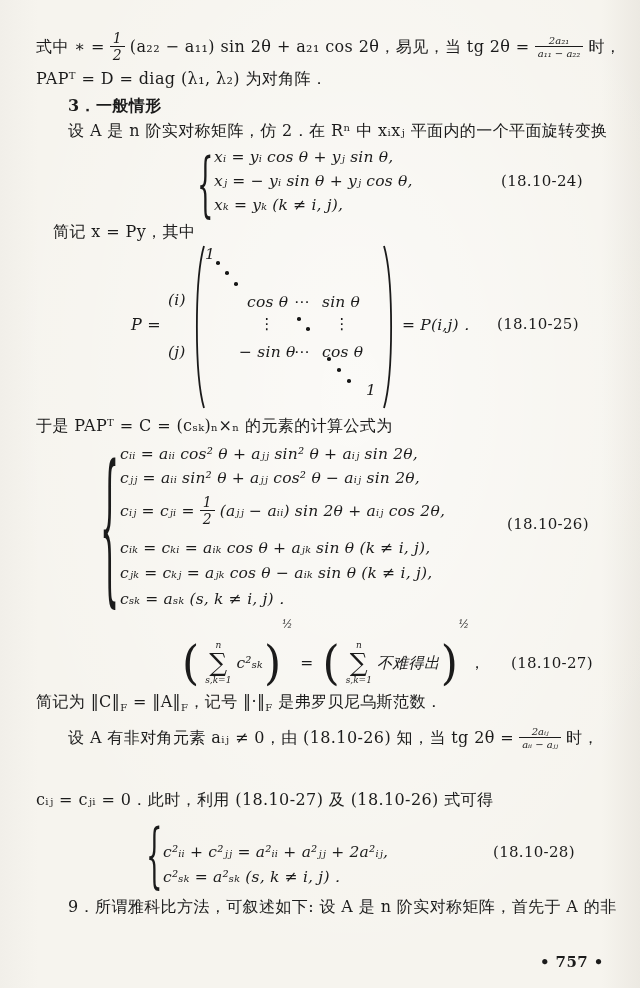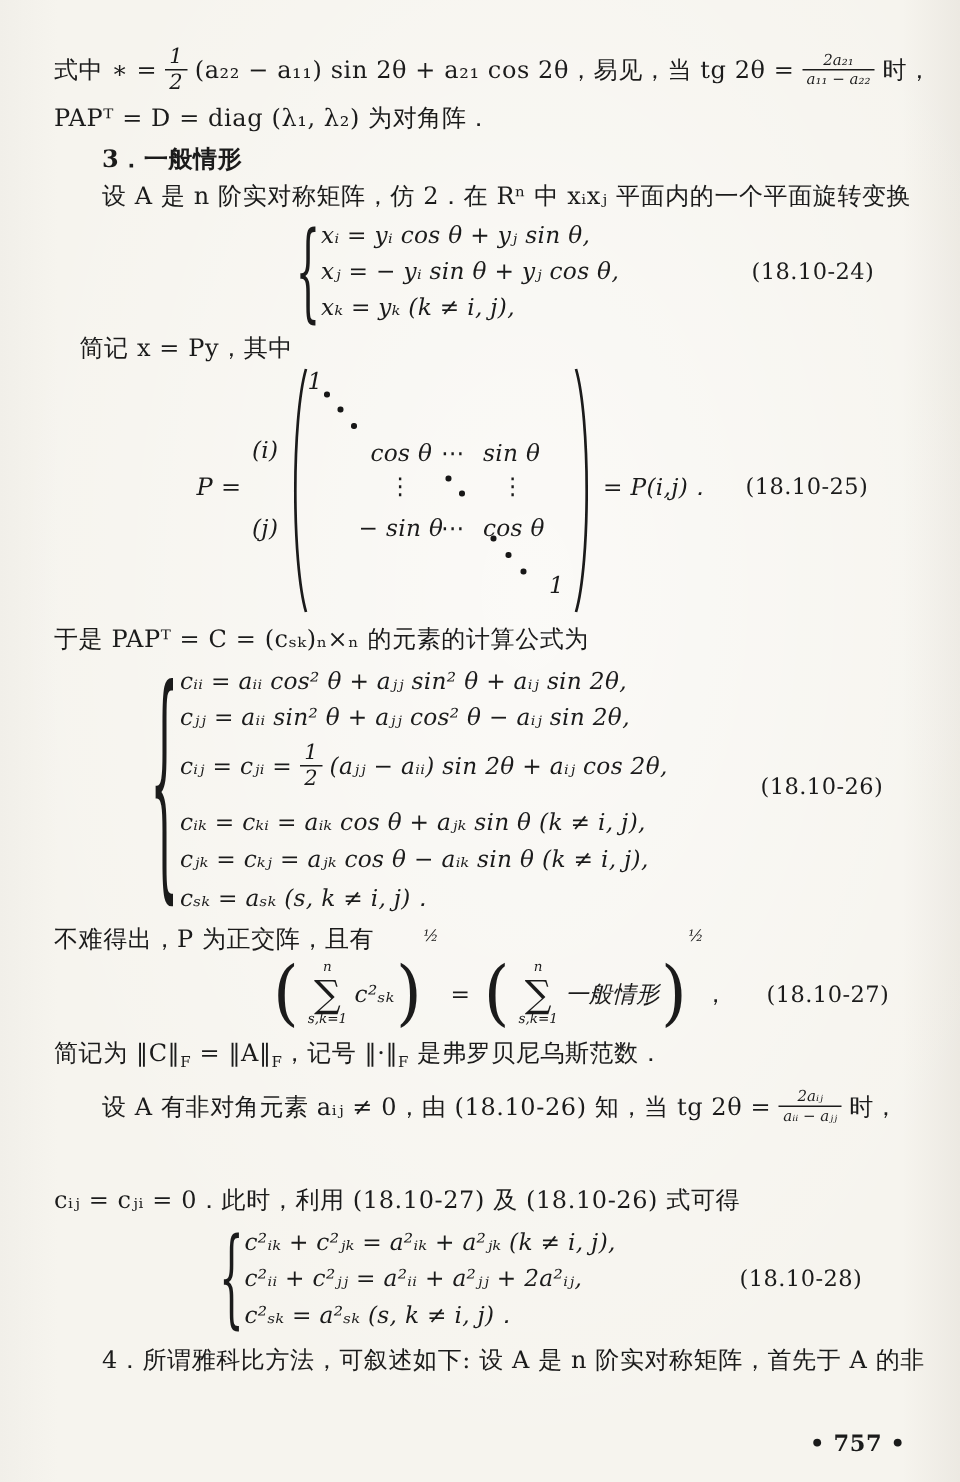--- a/index.html
+++ b/index.html
@@ -132,41 +132,40 @@
         <span class="den">2</span>
       </span>
       <span class="m">(aⱼⱼ − aᵢᵢ) sin 2θ + aᵢⱼ cos 2θ,</span>
     </div>
     <div class="abs m" style="left:120px;top:96px;">cᵢₖ = cₖᵢ = aᵢₖ cos θ + aⱼₖ sin θ  (k ≠ i, j),</div>
     <div class="abs m" style="left:120px;top:146px;">cₛₖ = aₛₖ  (s, k ≠ i, j)．</div>
     <div class="abs m" style="left:120px;top:121px;">cⱼₖ = cₖⱼ = aⱼₖ cos θ − aᵢₖ sin θ  (k ≠ i, j),</div>
     <div class="abs eq-label" style="left:507px;top:72px;">(18.10-26)</div>
   </div>
 
-  <div class="abs t" style="left:36px;top:616px;">不难得出，P 为正交阵，且有</div>
 
   <div class="abs" style="left:0;top:634px;width:640px;height:58px;">
     <div class="abs row-flex" style="left:181px;top:0;height:58px;">
       <span class="bigp">(</span>
       <span class="sumblk">
         <span class="slim">n</span>
         <span class="ssym">∑</span>
         <span class="slim">s,k=1</span>
       </span>
       <span class="m">c²ₛₖ</span>
       <span class="bigp">)</span>
       <span class="exp">½</span>
       <span class="m" style="margin:0 8px;">=</span>
       <span class="bigp">(</span>
       <span class="sumblk">
         <span class="slim">n</span>
         <span class="ssym">∑</span>
         <span class="slim">s,k=1</span>
       </span>
-      <span class="m">一般情形</span>
+      <span class="m">不难得出</span>
       <span class="bigp">)</span>
       <span class="exp">½</span>
       <span class="t">，</span>
     </div>
     <div class="abs eq-label" style="left:511px;top:20px;">(18.10-27)</div>
   </div>
 
   <div class="abs" style="left:36px;top:692px;">
     <span class="t">简记为  ‖C‖</span><sub class="t" style="font-size:10px;">F</sub><span class="t"> = ‖A‖</span><sub class="t" style="font-size:10px;">F</sub><span class="t">，记号  ‖·‖</span><sub class="t" style="font-size:10px;">F</sub><span class="t">  是弗罗贝尼乌斯范数．</span>
   </div>
@@ -178,23 +177,22 @@
       <span class="den">aᵢᵢ − aⱼⱼ</span>
     </span>
     <span class="t">时，</span>
   </div>
 
 
   <div class="abs t" style="left:36px;top:790px;">cᵢⱼ = cⱼᵢ = 0．此时，利用 (18.10-27) 及 (18.10-26) 式可得</div>
 
   <div class="abs" style="left:0;top:817px;width:640px;height:76px;">
     <span class="abs brace" style="left:146px;top:24px;font-size:26px;transform:scaleY(2.75);">{</span>
-    <div class="abs m" style="left:163px;top:2px;">c²ᵢₖ + c²ⱼₖ = a²ᵢₖ + a²ⱼₖ  (k ≠ i, j),</div>
     <div class="abs m" style="left:163px;top:26px;">c²ᵢᵢ + c²ⱼⱼ = a²ᵢᵢ + a²ⱼⱼ + 2a²ᵢⱼ,</div>
     <div class="abs m" style="left:163px;top:50px;">c²ₛₖ = a²ₛₖ (s, k ≠ i, j)．</div>
     <div class="abs eq-label" style="left:493px;top:26px;">(18.10-28)</div>
   </div>
 
-  <div class="abs t" style="left:68px;top:897px;">4．所谓雅科比方法，可叙述如下:  设 A 是 n 阶实对称矩阵，首先于 A 的非</div>
+  <div class="abs t" style="left:68px;top:897px;">9．所谓雅科比方法，可叙述如下:  设 A 是 n 阶实对称矩阵，首先于 A 的非</div>
 
   <div class="abs t bold" style="left:540px;top:953px;font-size:15px;text-align:right;">• 757 •</div>
 
 </div>
 
 </body></html>

